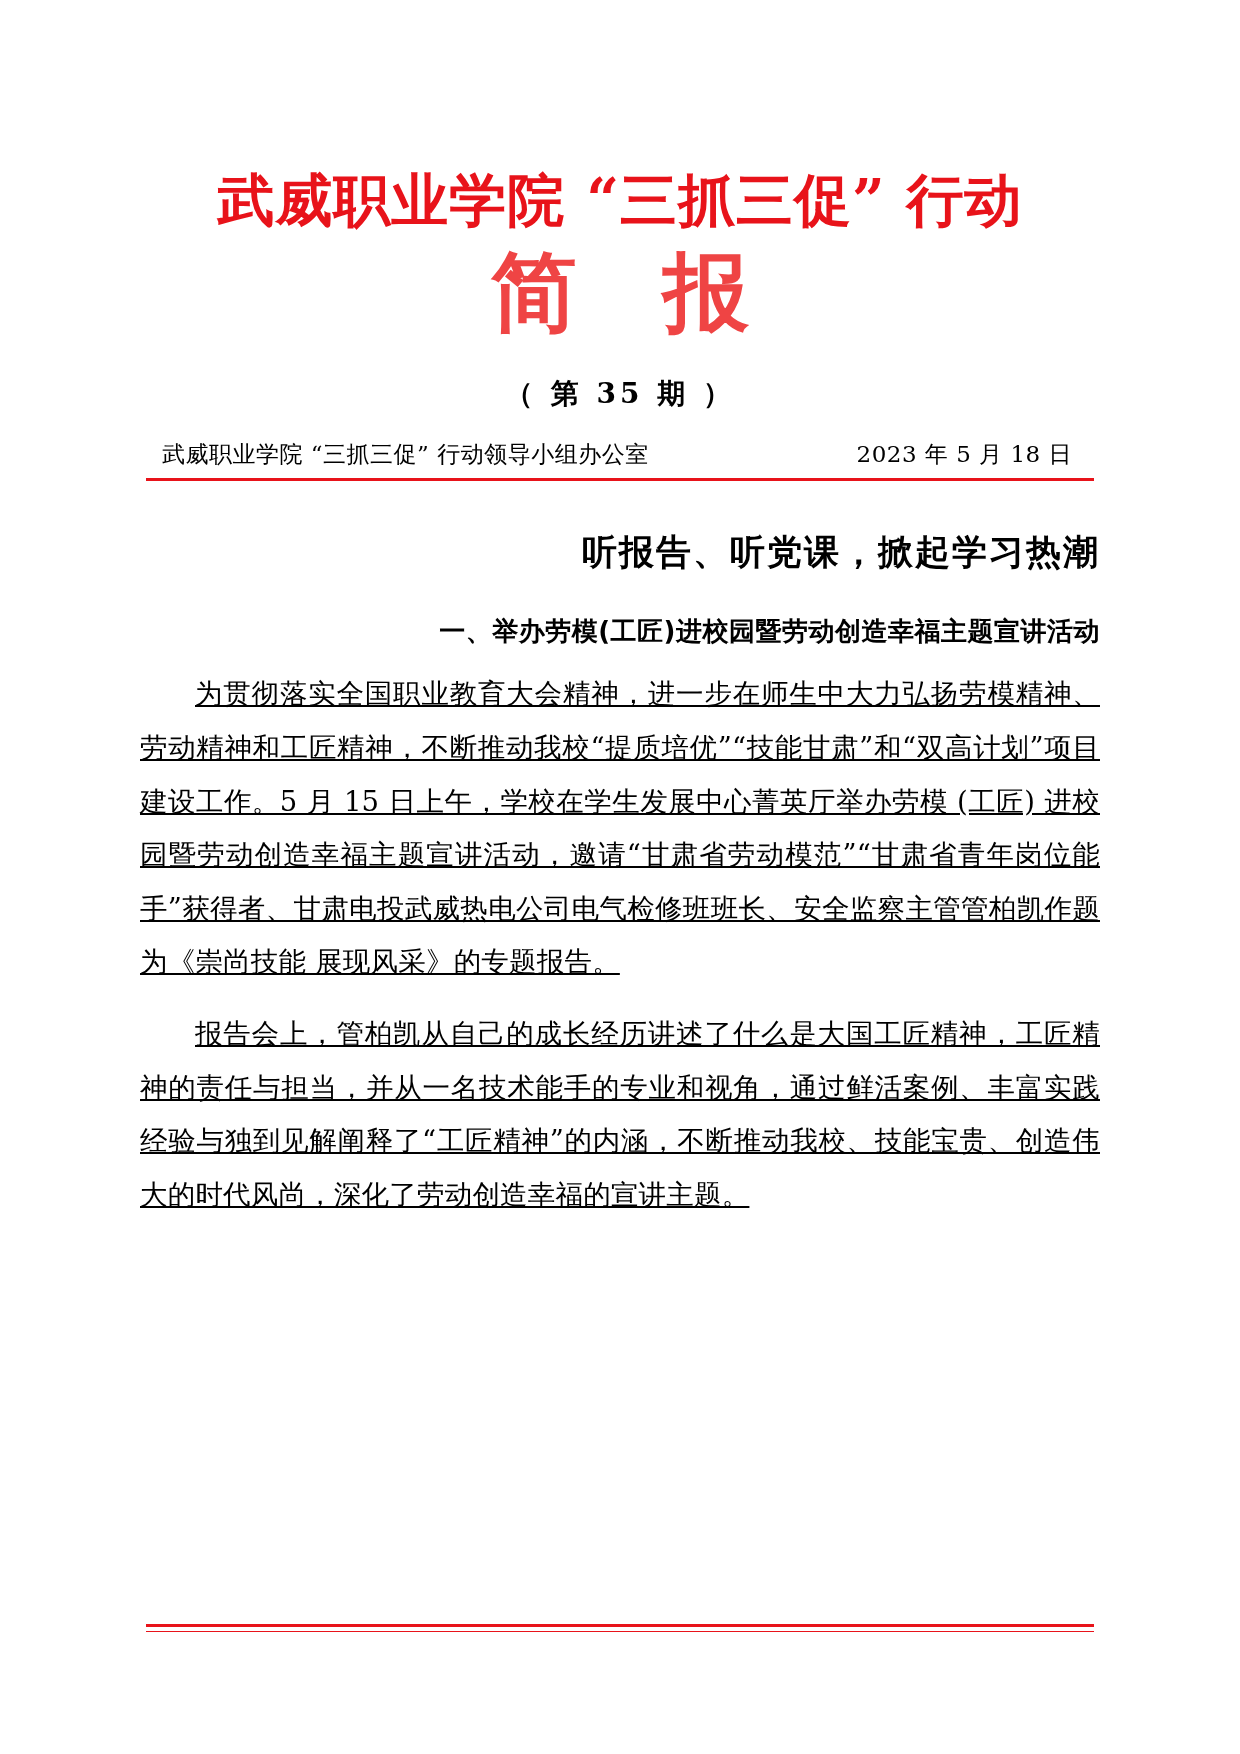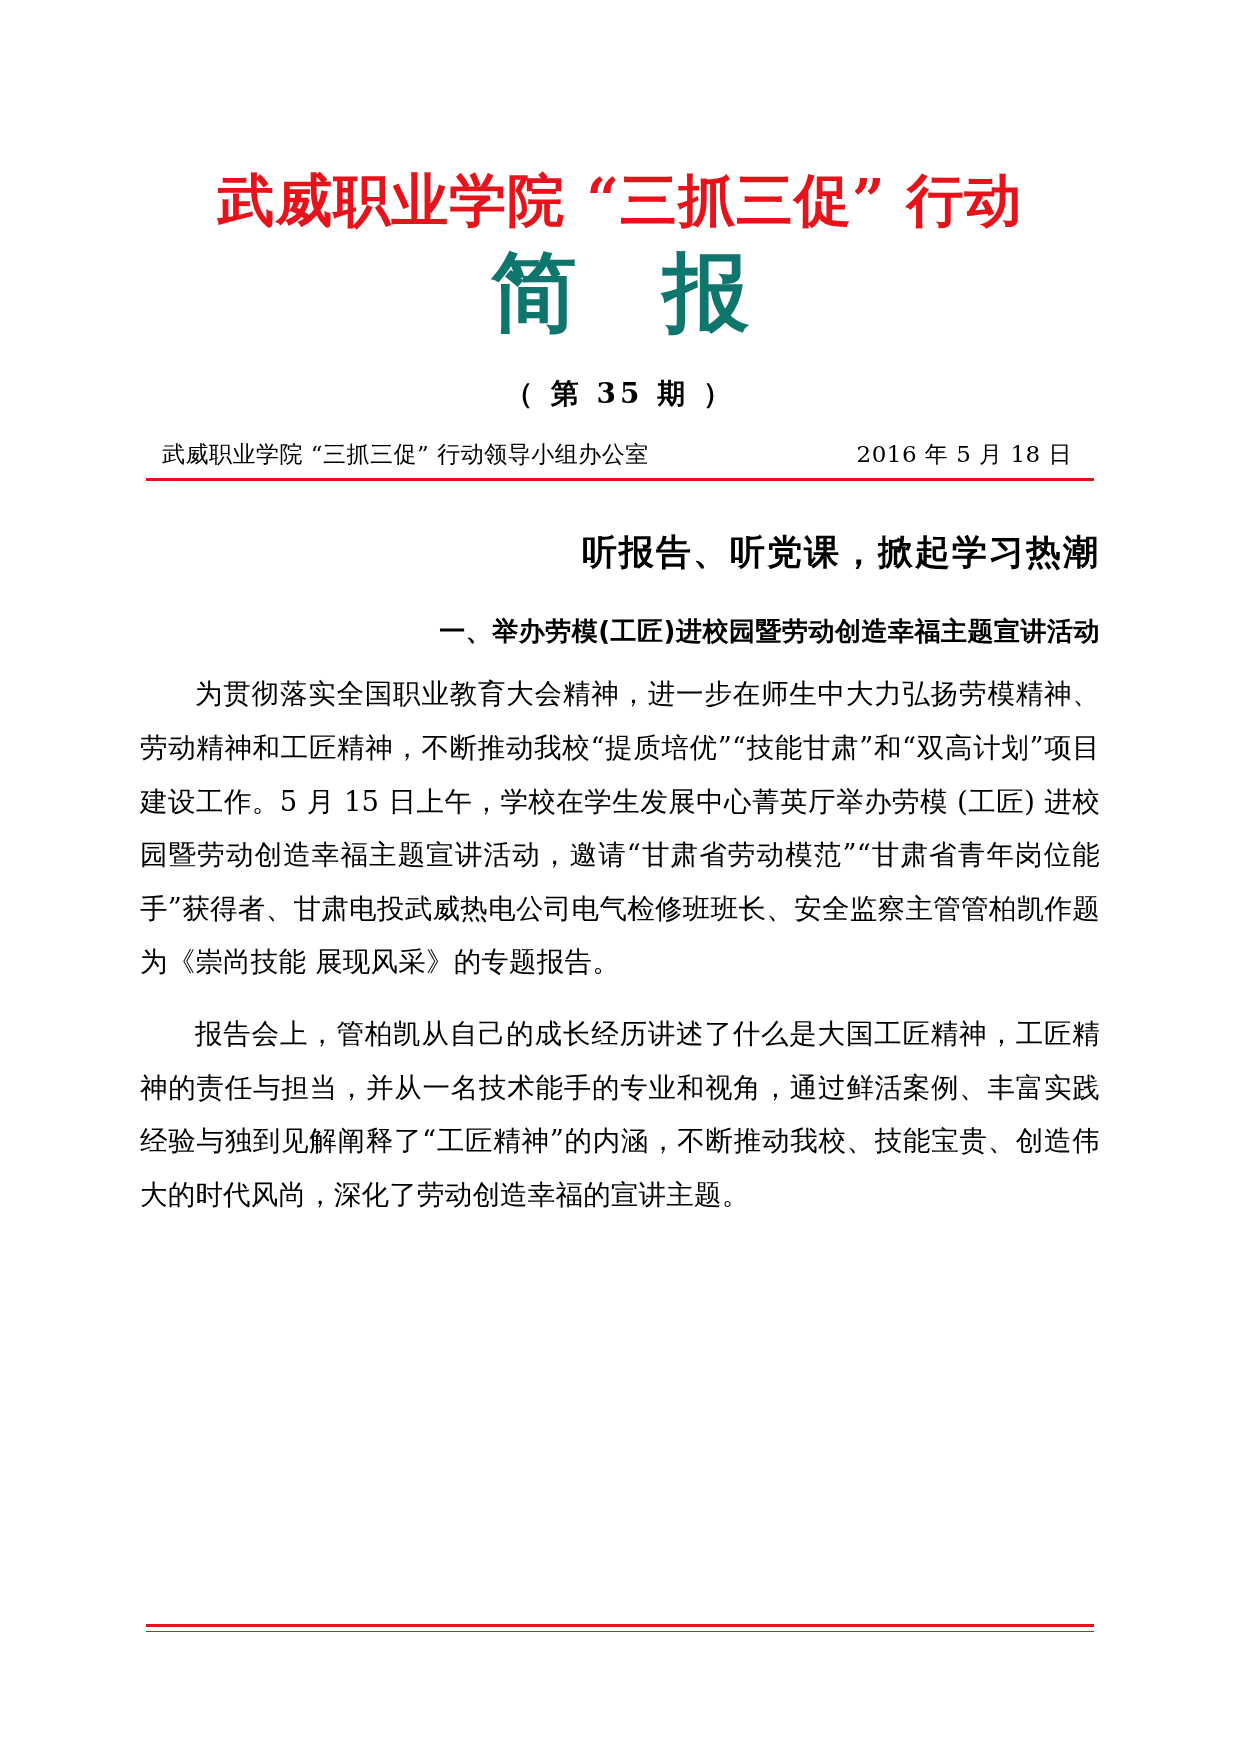--- a/index.html
+++ b/index.html
@@ -30,21 +30,21 @@
   .masthead-line1 {
     color: #e8131a;
     font-family: "DejaVu Serif", serif;
     font-weight: bold;
     font-size: 57px;
     line-height: 1.12;
     letter-spacing: 1px;
     white-space: nowrap;
   }
   .masthead-line2 {
-    color: #0f766e;
+    color: #ef4444;
     font-family: "DejaVu Serif", serif;
     font-weight: bold;
     font-size: 86px;
     line-height: 1.25;
     letter-spacing: 28px;
     margin-top: 6px;
     padding-left: 28px;
   }
 
   .issue-line {
@@ -98,20 +98,21 @@
     margin-top: 38px;
   }
   .para {
     font-family: "DejaVu Serif", serif;
     font-size: 27.5px;
     line-height: 1.95;
     text-align: justify;
     text-indent: 2em;
     margin-top: 18px;
     letter-spacing: 0.2px;
+    text-decoration: underline;
   }
 
   
   .footer-rules {
     position: absolute;
     left: 146px;
     right: 146px;
     bottom: 122px;
   }
   .footer-rules .r1 {
@@ -129,21 +130,21 @@
 
   <div class="masthead">
     <div class="masthead-line1">武威职业学院 “三抓三促” 行动</div>
     <div class="masthead-line2">简   报</div>
   </div>
 
   <div class="issue-line">（ 第 35 期 ）</div>
 
   <div class="byline-row">
     <div class="byline-office">武威职业学院 “三抓三促” 行动领导小组办公室</div>
-    <div class="byline-date">2016 年 5 月 18 日</div>
+    <div class="byline-date">2023 年 5 月 18 日</div>
   </div>
   <div class="red-rule"></div>
 
   <div class="article-title">听报告、听党课，掀起学习热潮</div>
 
   <div class="section-title">一、举办劳模(工匠)进校园暨劳动创造幸福主题宣讲活动</div>
 
   <div class="para">为贯彻落实全国职业教育大会精神，进一步在师生中大力弘扬劳模精神、劳动精神和工匠精神，不断推动我校“提质培优”“技能甘肃”和“双高计划”项目建设工作。5 月 15 日上午，学校在学生发展中心菁英厅举办劳模 (工匠) 进校园暨劳动创造幸福主题宣讲活动，邀请“甘肃省劳动模范”“甘肃省青年岗位能手”获得者、甘肃电投武威热电公司电气检修班班长、安全监察主管管柏凯作题为《崇尚技能  展现风采》的专题报告。</div>
   <div class="para">报告会上，管柏凯从自己的成长经历讲述了什么是大国工匠精神，工匠精神的责任与担当，并从一名技术能手的专业和视角，通过鲜活案例、丰富实践经验与独到见解阐释了“工匠精神”的内涵，不断推动我校、技能宝贵、创造伟大的时代风尚，深化了劳动创造幸福的宣讲主题。</div>
 

